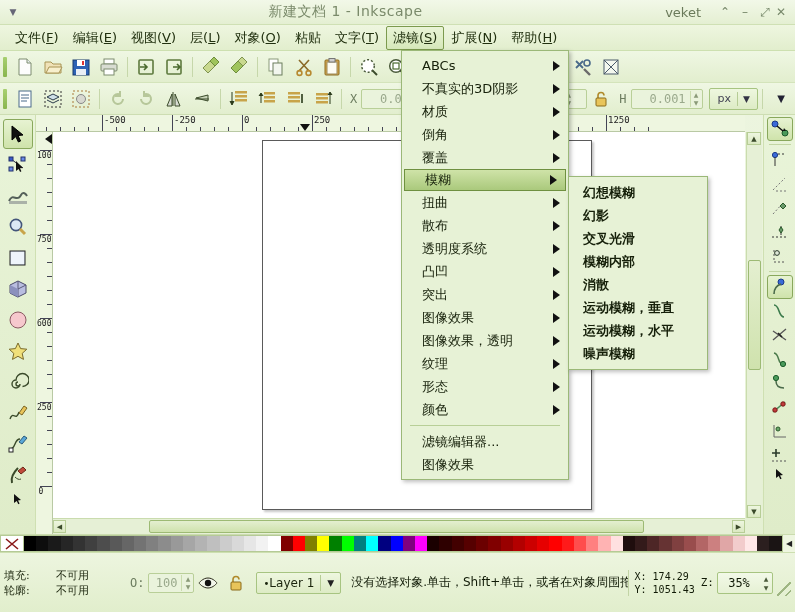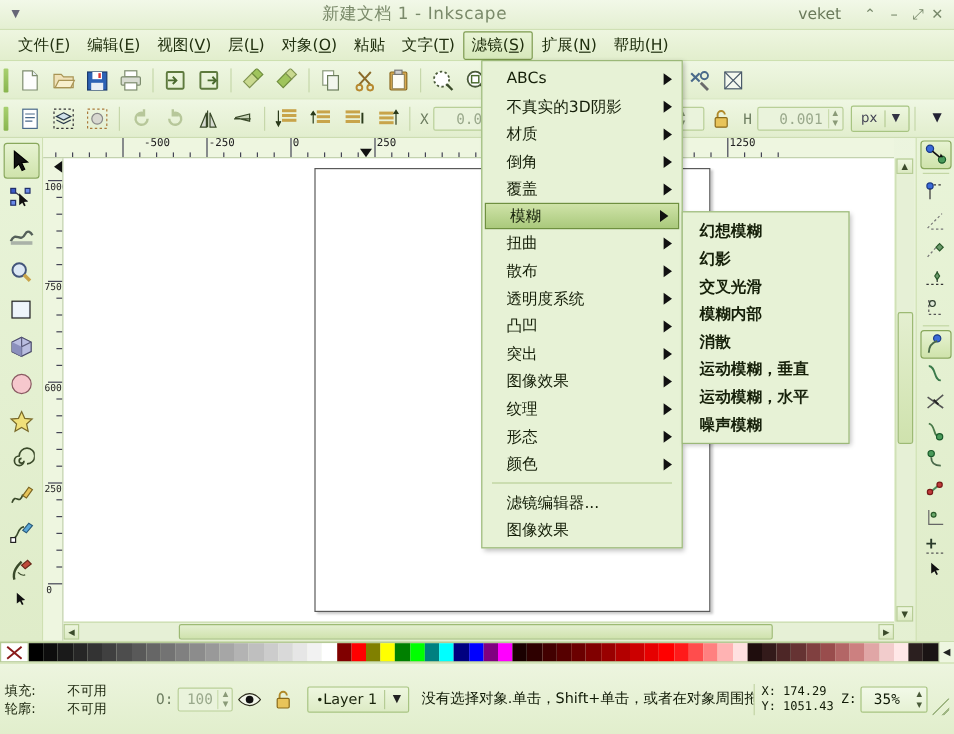--- a/index.html
+++ b/index.html
@@ -672,21 +672,21 @@
         </svg>
     </div>
   </div>
 
   <div id="hruler">
     <div class="hmark" style="left:10px;height:4px"></div>
     <div class="hmark" style="left:24px;height:4px"></div>
     <div class="hmark" style="left:38px;height:4px"></div>
     <div class="hmark" style="left:52px;height:4px"></div>
     <div class="hmark" style="left:66px;height:16px"></div>
-    <div class="hlabel" style="left:82px">-500</div>
+    <div class="hlabel" style="left:66px">-500</div>
     <div class="hmark" style="left:80px;height:4px"></div>
     <div class="hmark" style="left:94px;height:4px"></div>
     <div class="hmark" style="left:108px;height:4px"></div>
     <div class="hmark" style="left:122px;height:4px"></div>
     <div class="hmark" style="left:136px;height:16px"></div>
     <div class="hlabel" style="left:136px">-250</div>
     <div class="hmark" style="left:150px;height:4px"></div>
     <div class="hmark" style="left:164px;height:4px"></div>
     <div class="hmark" style="left:178px;height:4px"></div>
     <div class="hmark" style="left:192px;height:4px"></div>
@@ -1066,20 +1066,24 @@
       </div>
       <div class="mi">
         <span>突出</span>
         <span class="arrow"></span>
       </div>
       <div class="mi">
         <span>图像效果</span>
         <span class="arrow"></span>
       </div>
       <div class="mi">
+        <span>图像效果，透明</span>
+        <span class="arrow"></span>
+      </div>
+      <div class="mi">
         <span>纹理</span>
         <span class="arrow"></span>
       </div>
       <div class="mi">
         <span>形态</span>
         <span class="arrow"></span>
       </div>
       <div class="mi">
         <span>颜色</span>
         <span class="arrow"></span>

